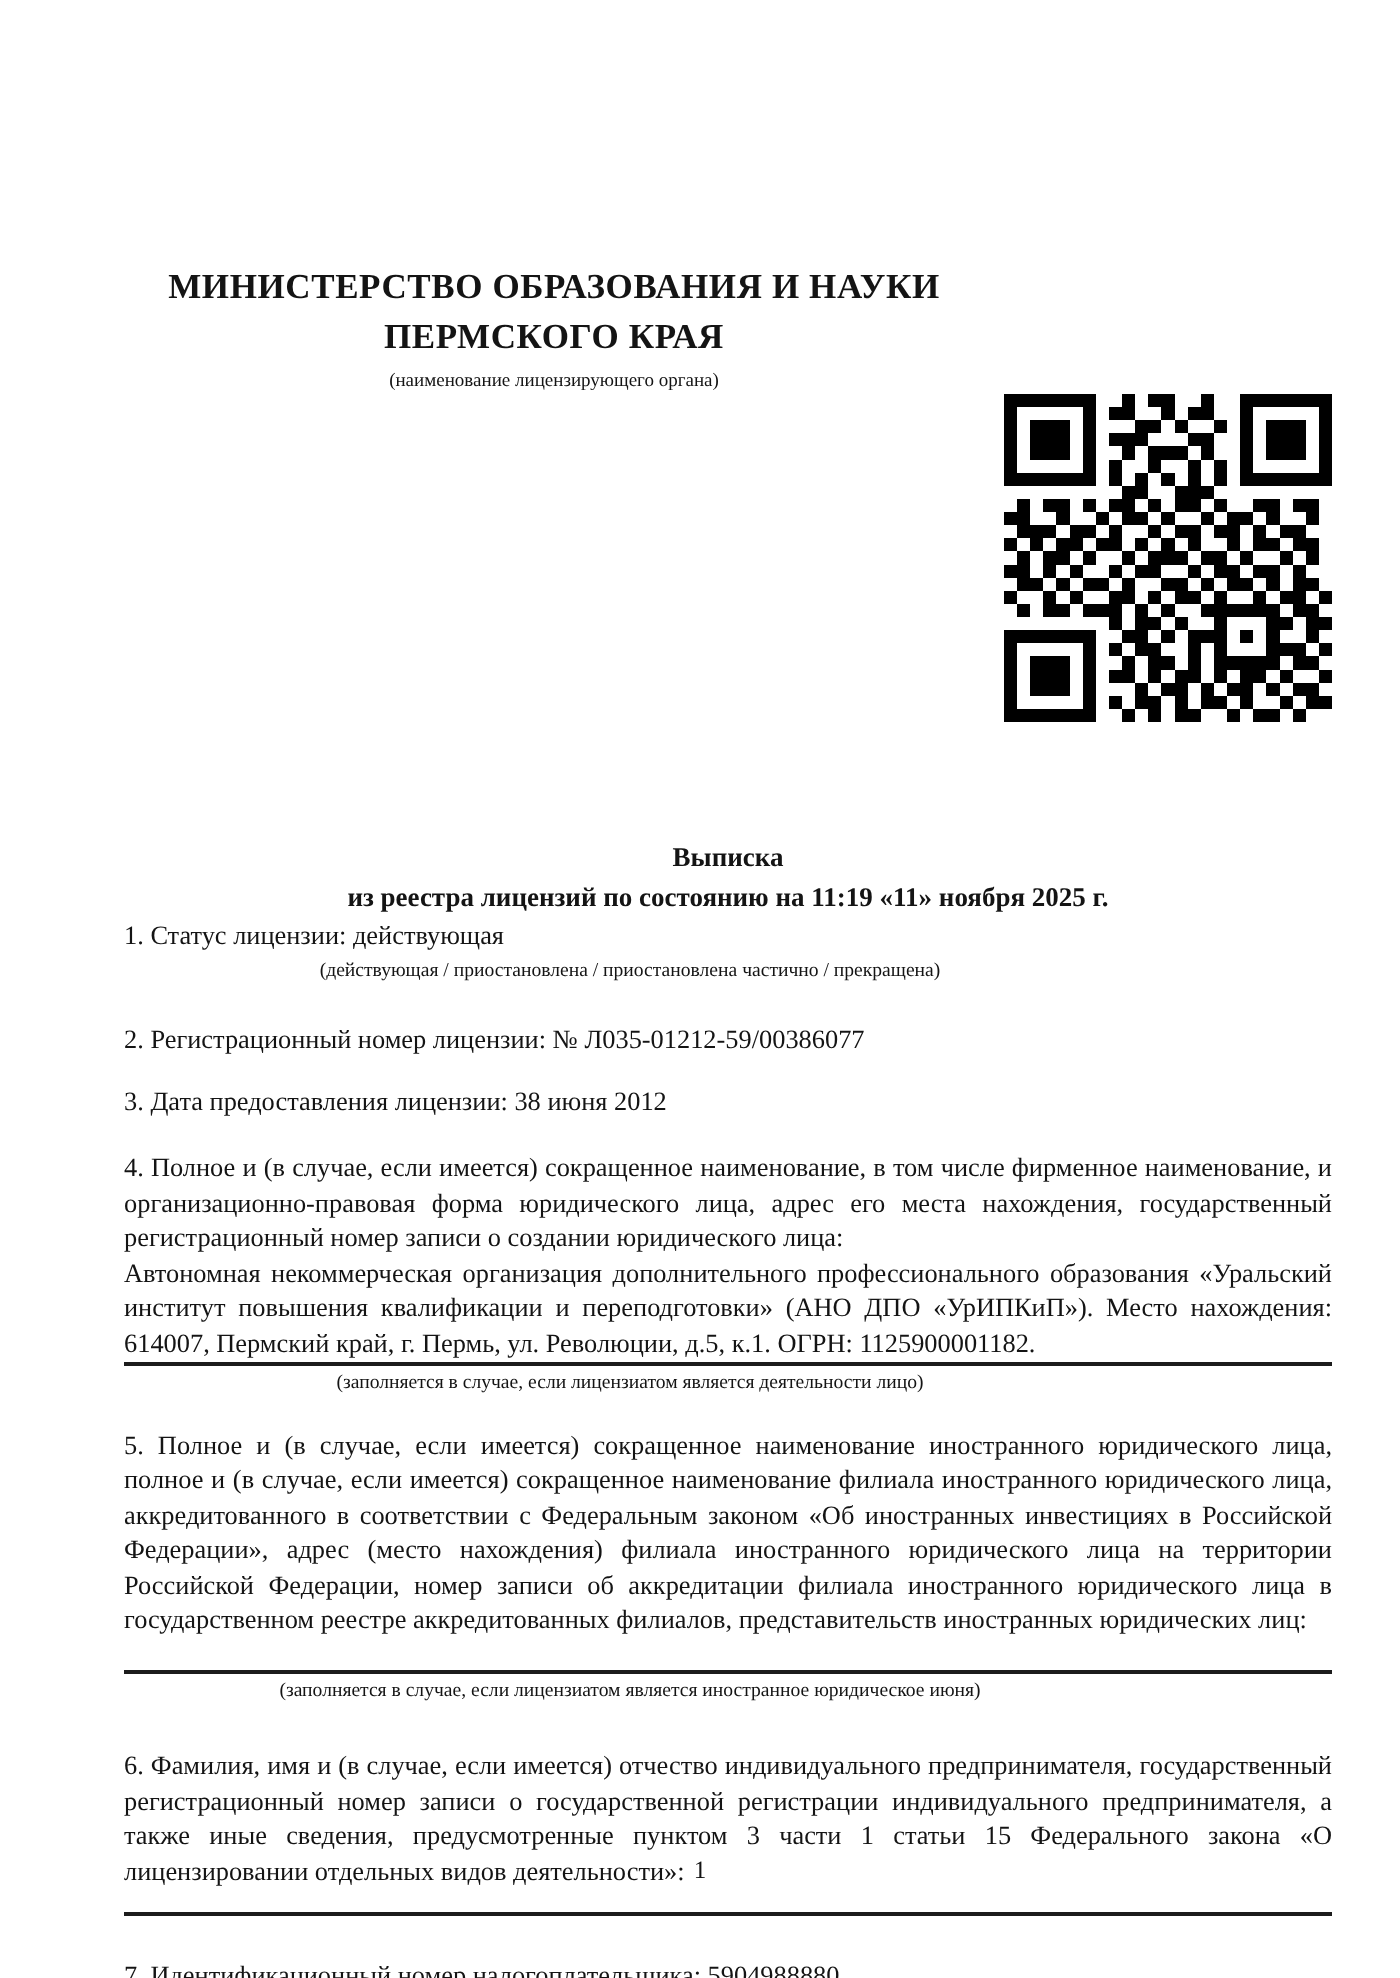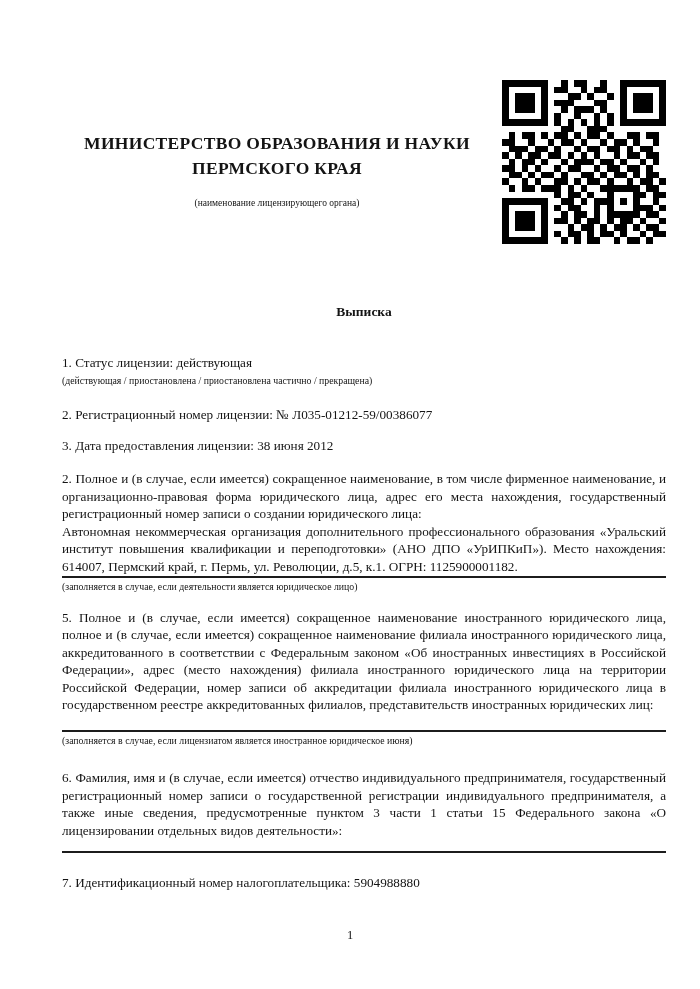--- a/index.html
+++ b/index.html
@@ -8,44 +8,44 @@
     width:700px; height:989px;
     margin:0 auto;
     background:#ffffff;
     color:#141414;
     font-family:"Liberation Serif", serif;
     box-sizing:border-box;
     padding:0 34px 0 62px;
     overflow:hidden;
   }
   
-  .header-row { display:flex; align-items:flex-start; padding-top:80px; }
+  .header-row { display:flex; align-items:flex-start; padding-top:80px;flex-direction:column; }
   .ministry { width:430px; text-align:center; padding-top:51px; }
   .ministry-title { font-weight:bold; font-size:17.5px; line-height:25px; letter-spacing:0.3px; }
-  .ministry-caption { font-size:9.5px; line-height:12px; margin-top:16px; }
+  .ministry-caption { font-size:9.5px; line-height:12px; margin-top:4px; }
   .qr { margin-left:auto; width:164px; height:164px; display:block; }
   .qr rect { fill:#000000; }
   
   .title-block { margin-top:58px; text-align:center; font-size:13.5px; line-height:20px;font-weight:bold; }
   
   .item { font-size:13.2px; line-height:17.5px; }
   .item p { margin:0; }
   .just { text-align:justify; }
-  .m-item1 { margin-top:32px; }
+  .m-item1 { }
   .m-item2 { margin-top:20px; }
   .m-item3 { margin-top:13px; }
   .m-item4 { margin-top:16px; }
   .m-item5 { margin-top:16px; }
   .m-item6 { margin-top:23px; }
   .m-item7 { margin-top:21px; }
   .underline { border-bottom:2px solid #1c1c1c; height:0; }
   .ul-gap-0 { margin-top:1px; }
   .ul-gap-5 { margin-top:16px; }
   .ul-gap-6 { margin-top:12px; }
-  .caption-wrap { width:506px; text-align:left; font-size:9.8px; line-height:11.5px; margin-top:3px; }
+  .caption-wrap { width:506px; text-align:center; font-size:9.8px; line-height:11.5px; margin-top:3px; }
   
   .footer { position:absolute; left:0; right:0; bottom:46px; text-align:center; font-size:12.5px; }
 </style>
 </head>
 <body>
 
 <div class="page">
 
   <div class="header-row">
     <div class="ministry">
@@ -386,40 +386,41 @@
         <rect x="14" y="24" width="1" height="1"></rect>
         <rect x="17" y="24" width="1" height="1"></rect>
         <rect x="19" y="24" width="1" height="1"></rect>
         <rect x="20" y="24" width="1" height="1"></rect>
         <rect x="22" y="24" width="1" height="1"></rect>
       </svg>
   </div>
 
   <div class="title-block">
     <div>Выписка</div>
+    <div>из реестра лицензий по состоянию на 11:19 «11» ноября 2025 г.</div>
   </div>
 
   <div class="item m-item1">
     <p>1. Статус лицензии: действующая</p>
     <div class="caption-wrap">(действующая / приостановлена / приостановлена частично / прекращена)</div>
   </div>
 
   <div class="item m-item2">
     <p>2. Регистрационный номер лицензии: № Л035-01212-59/00386077</p>
   </div>
 
   <div class="item m-item3">
     <p>3. Дата предоставления лицензии: 38 июня 2012</p>
   </div>
 
   <div class="item m-item4">
-    <p class="just">2. Полное и (в случае, если имеется) сокращенное наименование, в том числе фирменное наименование, и организационно-правовая форма юридического лица, адрес его места нахождения, государственный регистрационный номер записи о создании юридического лица:</p>
+    <p class="just">4. Полное и (в случае, если имеется) сокращенное наименование, в том числе фирменное наименование, и организационно-правовая форма юридического лица, адрес его места нахождения, государственный регистрационный номер записи о создании юридического лица:</p>
     <p class="just">Автономная некоммерческая организация дополнительного профессионального образования «Уральский институт повышения квалификации и переподготовки» (АНО ДПО «УрИПКиП»). Место нахождения: 614007, Пермский край, г. Пермь, ул. Революции, д.5, к.1. ОГРН: 1125900001182.</p>
     <div class="underline ul-gap-0"></div>
-    <div class="caption-wrap">(заполняется в случае, если деятельности является юридическое лицо)</div>
+    <div class="caption-wrap">(заполняется в случае, если лицензиатом является деятельности лицо)</div>
   </div>
 
   <div class="item m-item5">
     <p class="just">5. Полное и (в случае, если имеется) сокращенное наименование иностранного юридического лица, полное и (в случае, если имеется) сокращенное наименование филиала иностранного юридического лица, аккредитованного в соответствии с Федеральным законом «Об иностранных инвестициях в Российской Федерации», адрес (место нахождения) филиала иностранного юридического лица на территории Российской Федерации, номер записи об аккредитации филиала иностранного юридического лица в государственном реестре аккредитованных филиалов, представительств иностранных юридических лиц:</p>
     <div class="underline ul-gap-5"></div>
     <div class="caption-wrap">(заполняется в случае, если лицензиатом является иностранное юридическое июня)</div>
   </div>
 
   <div class="item m-item6">
     <p class="just">6. Фамилия, имя и (в случае, если имеется) отчество индивидуального предпринимателя, государственный регистрационный номер записи о государственной регистрации индивидуального предпринимателя, а также иные сведения, предусмотренные пунктом 3 части 1 статьи 15 Федерального закона «О лицензировании отдельных видов деятельности»:</p>

